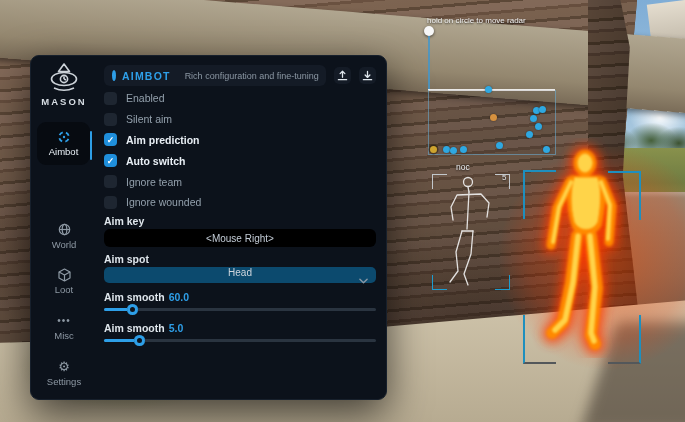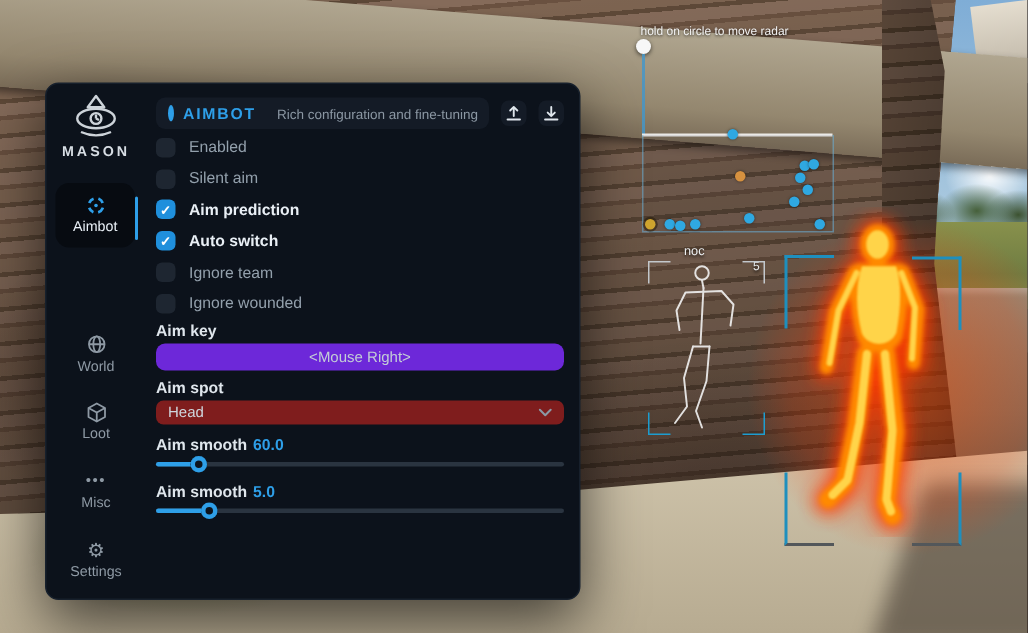--- a/index.html
+++ b/index.html
@@ -108,24 +108,24 @@
   .cb-list{position:absolute;top:32px;left:0;width:272px;}
   .cb-row{height:20.8px;display:flex;align-items:center;cursor:pointer;}
   .cb-box{width:13px;height:13px;border-radius:4px;background:#1e2631;margin-right:9px;display:flex;align-items:center;justify-content:center;}
   .cb-row .tick{display:none;color:#fff;font-size:9px;font-weight:bold;}
   .cb-row.checked .cb-box{background:#1f8fdc;}
   .cb-row.checked .tick{display:block;}
   .cb-label{font-size:10.5px;color:#93a0ac;}
   .cb-row.checked .cb-label{color:#e9eff5;font-weight:bold;}
 
   .sect-label{position:absolute;left:0;font-size:10.5px;font-weight:bold;color:#dfe6ec;}
-  .key-btn{position:absolute;top:173px;left:0;width:272px;height:18px;background:#6d28d9;border-radius:6px;
+  .key-btn{position:absolute;top:173px;left:0;width:272px;height:18px;background:#000000;border-radius:6px;
     display:flex;align-items:center;justify-content:center;font-size:10px;color:#c3ccd6;cursor:pointer;box-sizing:border-box;}
-  .select{position:absolute;top:211px;left:0;width:272px;height:16px;background:#7f1d1d;border-radius:5px;
-    display:flex;align-items:center;font-size:10px;color:#cfd6dd;padding:0 8px;box-sizing:border-box;cursor:pointer;}
+  .select{position:absolute;top:211px;left:0;width:272px;height:16px;background:#0c4a6e;border-radius:5px;
+    display:flex;align-items:center;font-size:10px;color:#cfd6dd;padding:0 8px;box-sizing:border-box;cursor:pointer;flex-direction:column;}
   .select .chev{margin-left:auto;display:flex;}
 
   .slider-label{position:absolute;left:0;font-size:10.5px;font-weight:bold;color:#dfe6ec;}
   .slider-label .val{color:#2e9fe8;margin-left:4px;font-weight:bold;}
   .slider{position:absolute;left:0;width:272px;height:11px;cursor:pointer;}
   .slider .track{position:absolute;left:0;right:0;top:4px;height:3px;background:#2a3440;border-radius:2px;}
   .slider .fill{position:absolute;left:0;top:4px;height:3px;background:#2e9fe8;border-radius:2px;}
   .slider .handle{position:absolute;top:0;width:11px;height:11px;margin-left:-5.5px;border-radius:50%;
     background:#2e9fe8;box-shadow:inset 0 0 0 3px #2e9fe8, inset 0 0 0 10px #0d141d;}
   .s1l{top:235px}.s1{top:248px}.s2l{top:266px}.s2{top:279px}

